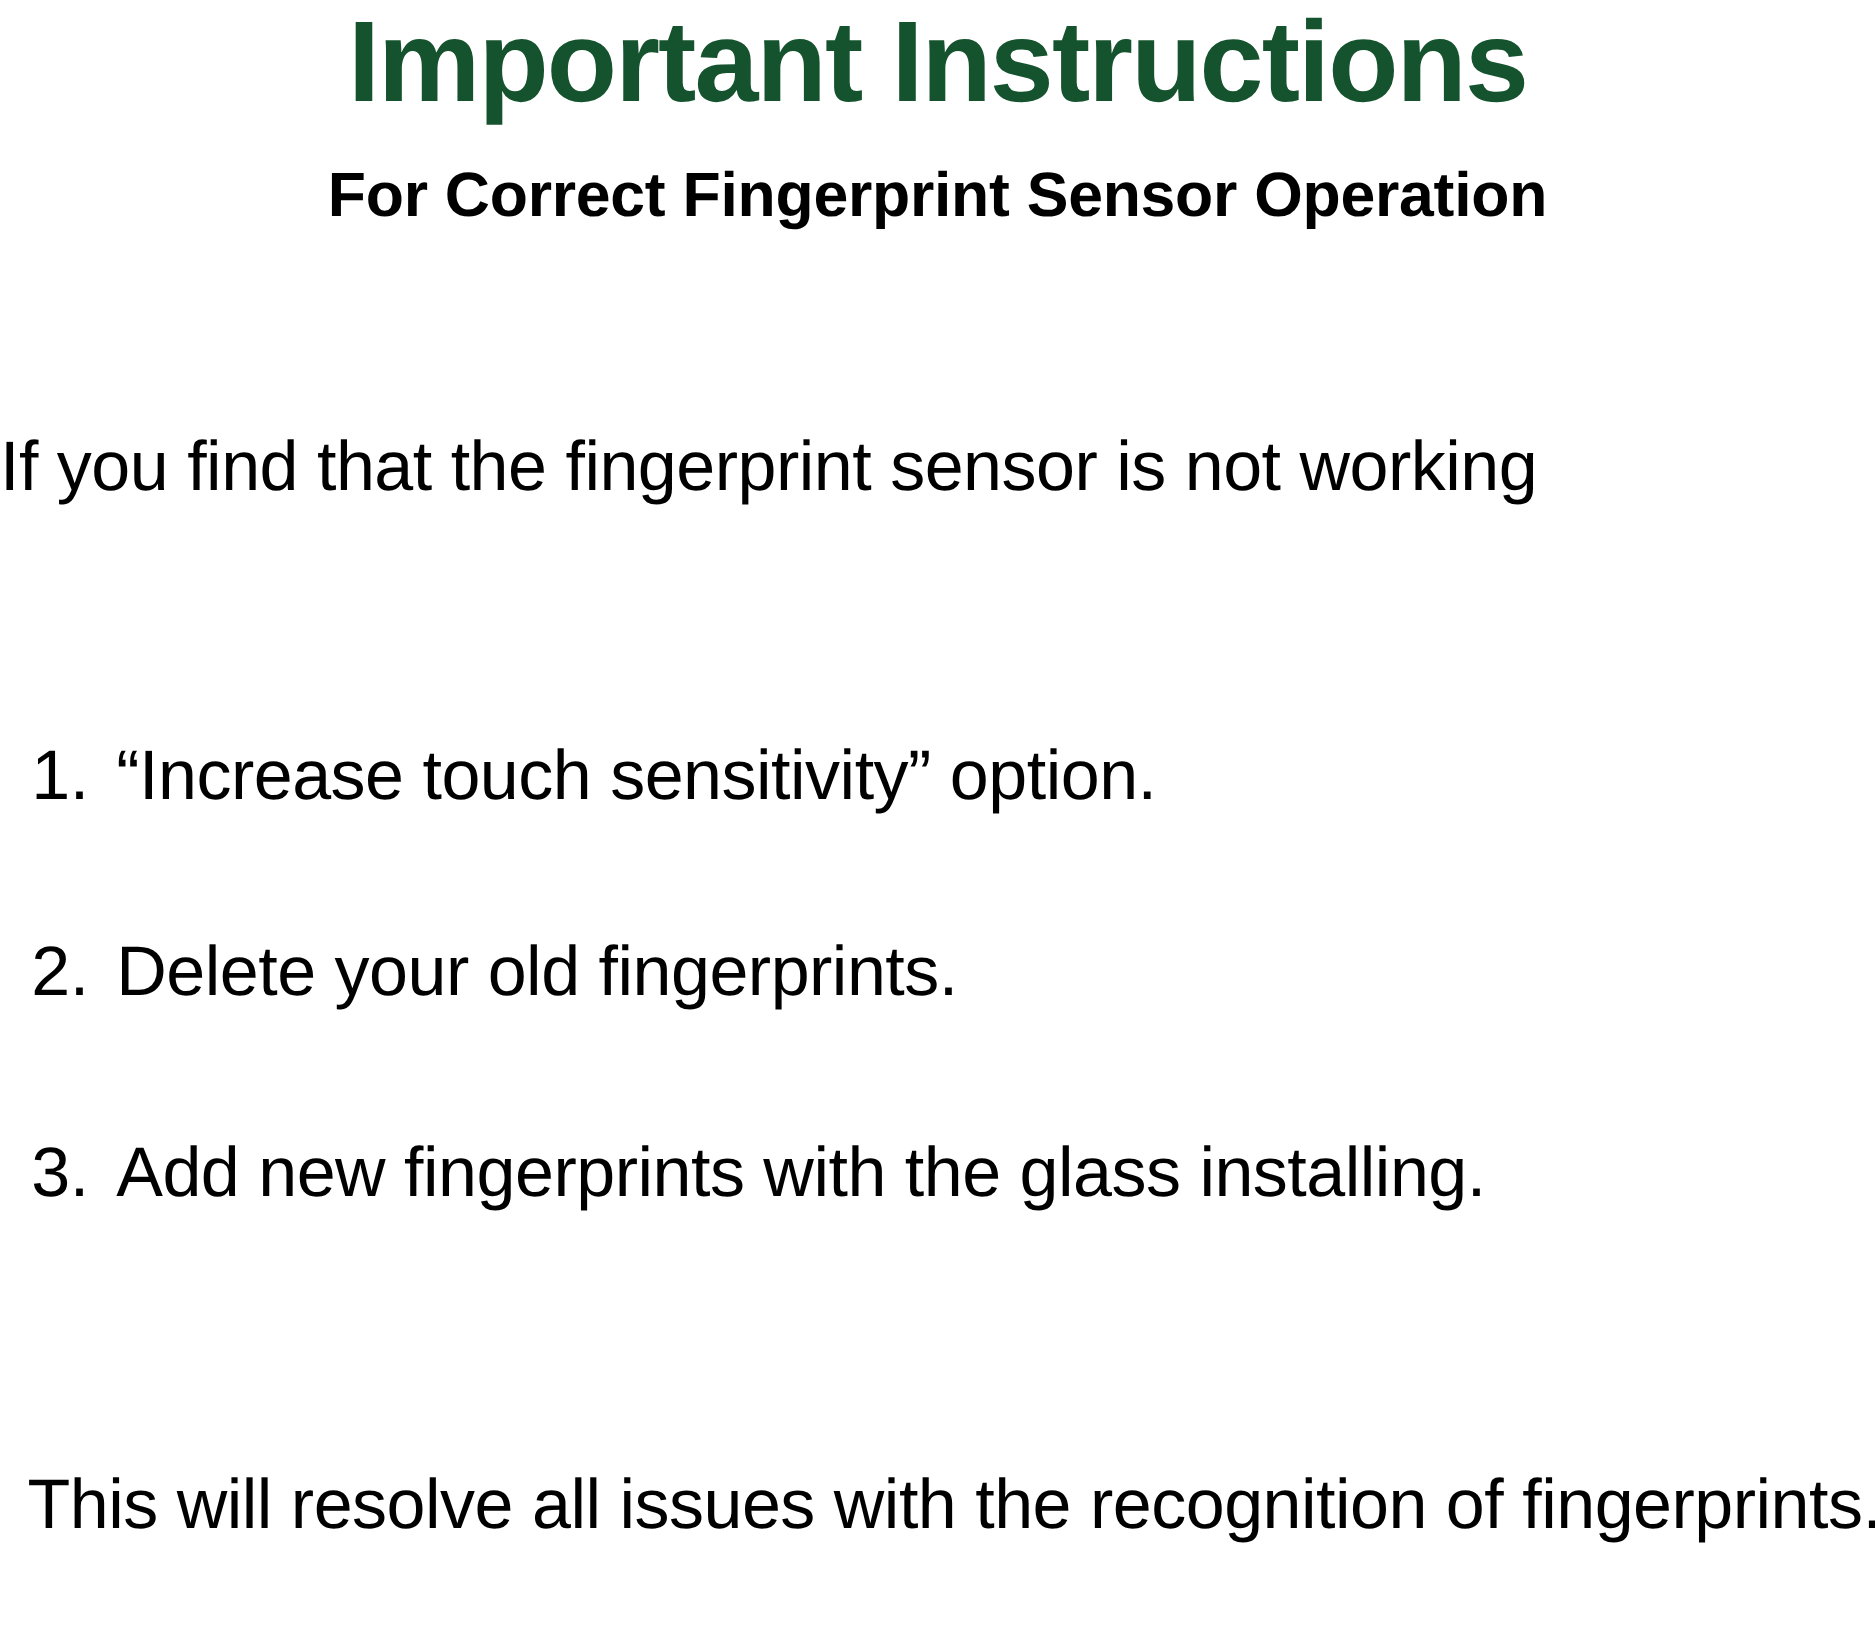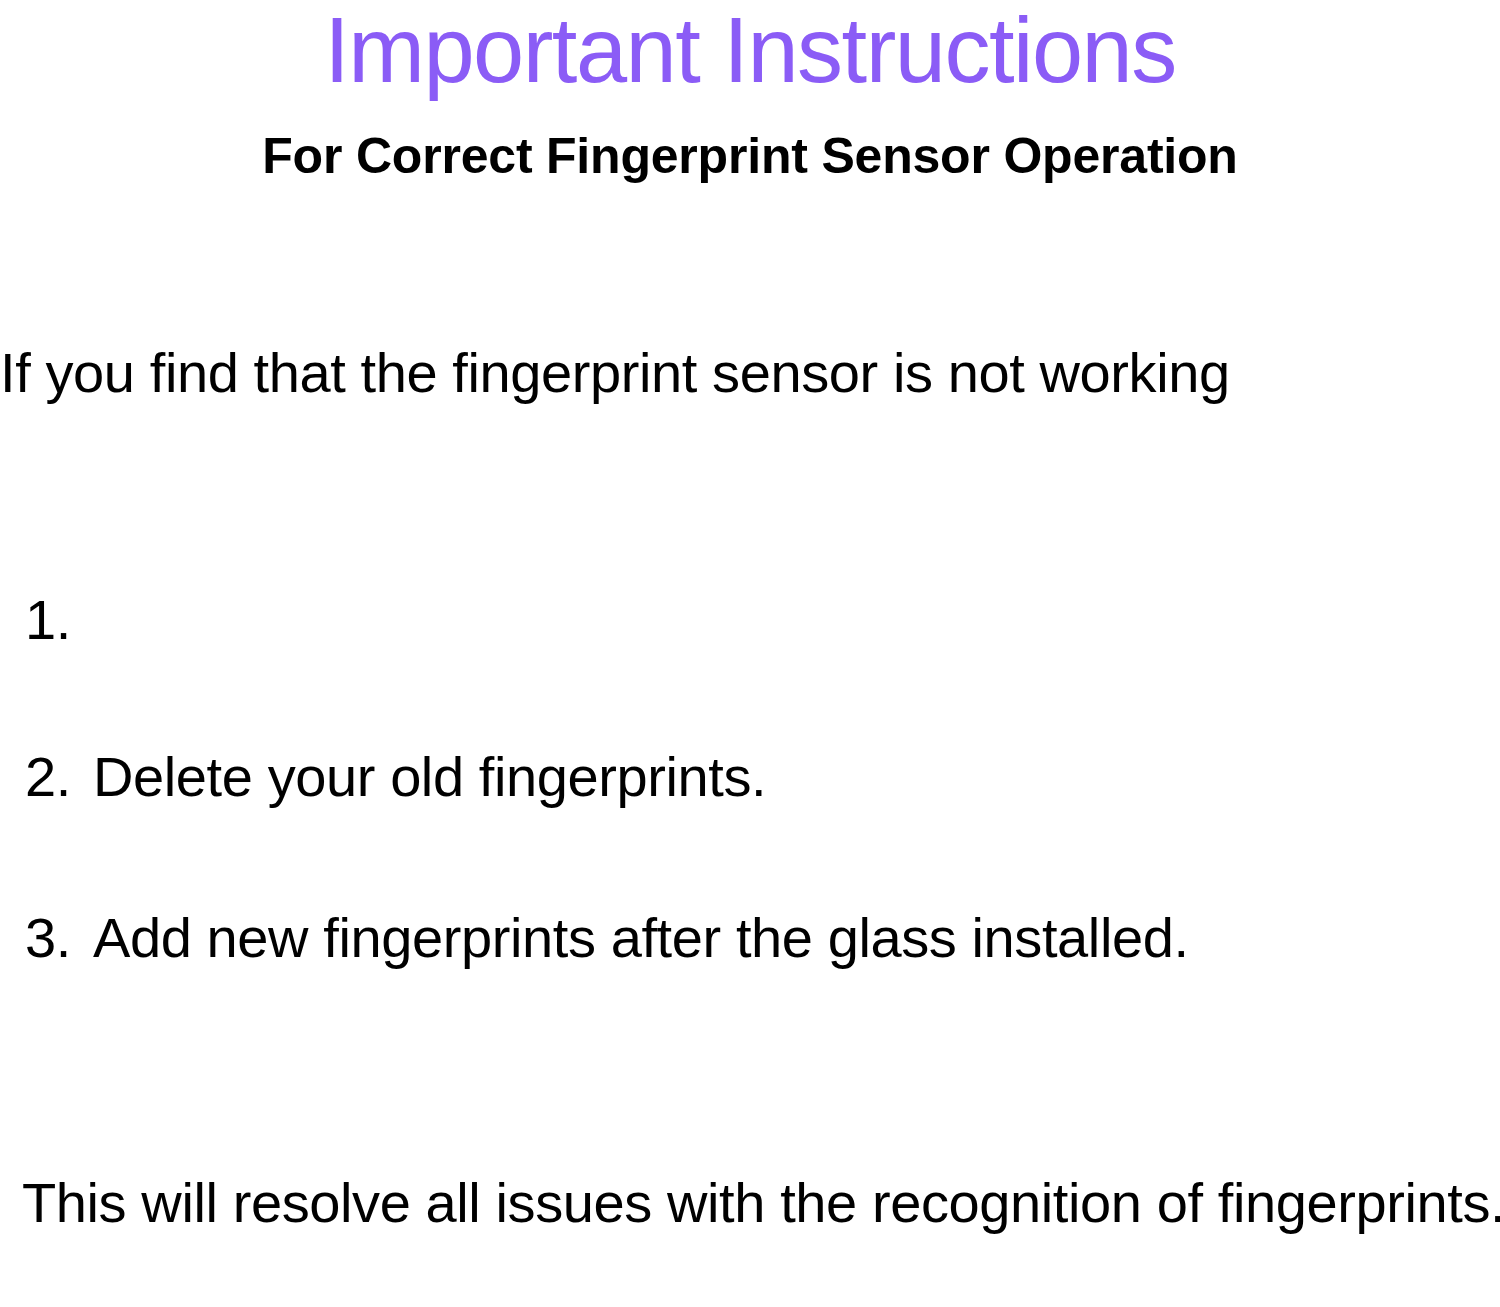--- a/index.html
+++ b/index.html
@@ -28,24 +28,24 @@
   .header {
     position: absolute;
     left: 0;
     top: 0;
     width: 1500px;
     text-align: center;
   }
 
   .title {
     font-size: 92px;
-    font-weight: normal;
+    font-weight: bold;
     line-height: 96px;
     letter-spacing: -1.5px;
-    color: #8b5cf6;
+    color: #14532d;
     margin: 0;
     padding-top: 2px;
     white-space: nowrap;
   }
 
   .subtitle {
     font-size: 50px;
     font-weight: bold;
     line-height: 60px;
     letter-spacing: -0.2px;
@@ -124,34 +124,35 @@
 
   <div class="intro">
     <span class="ln">If you find that the fingerprint sensor is not working</span>
   </div>
 
   <div class="steps">
 
     <div class="step step-1">
       <span class="step-num">1.</span>
       <span class="step-body">
+        <span class="ln">“Increase touch sensitivity” option.</span>
       </span>
     </div>
 
     <div class="step step-2">
       <span class="step-num">2.</span>
       <span class="step-body">
         <span class="ln">Delete your old fingerprints.</span>
       </span>
     </div>
 
     <div class="step step-3">
       <span class="step-num">3.</span>
       <span class="step-body">
-        <span class="ln">Add new fingerprints after the glass installed.</span>
+        <span class="ln">Add new fingerprints with the glass installing.</span>
       </span>
     </div>
 
   </div>
 
   <div class="closing">This will resolve all issues with the recognition of fingerprints.</div>
 
 </div>
 
 </body></html>

